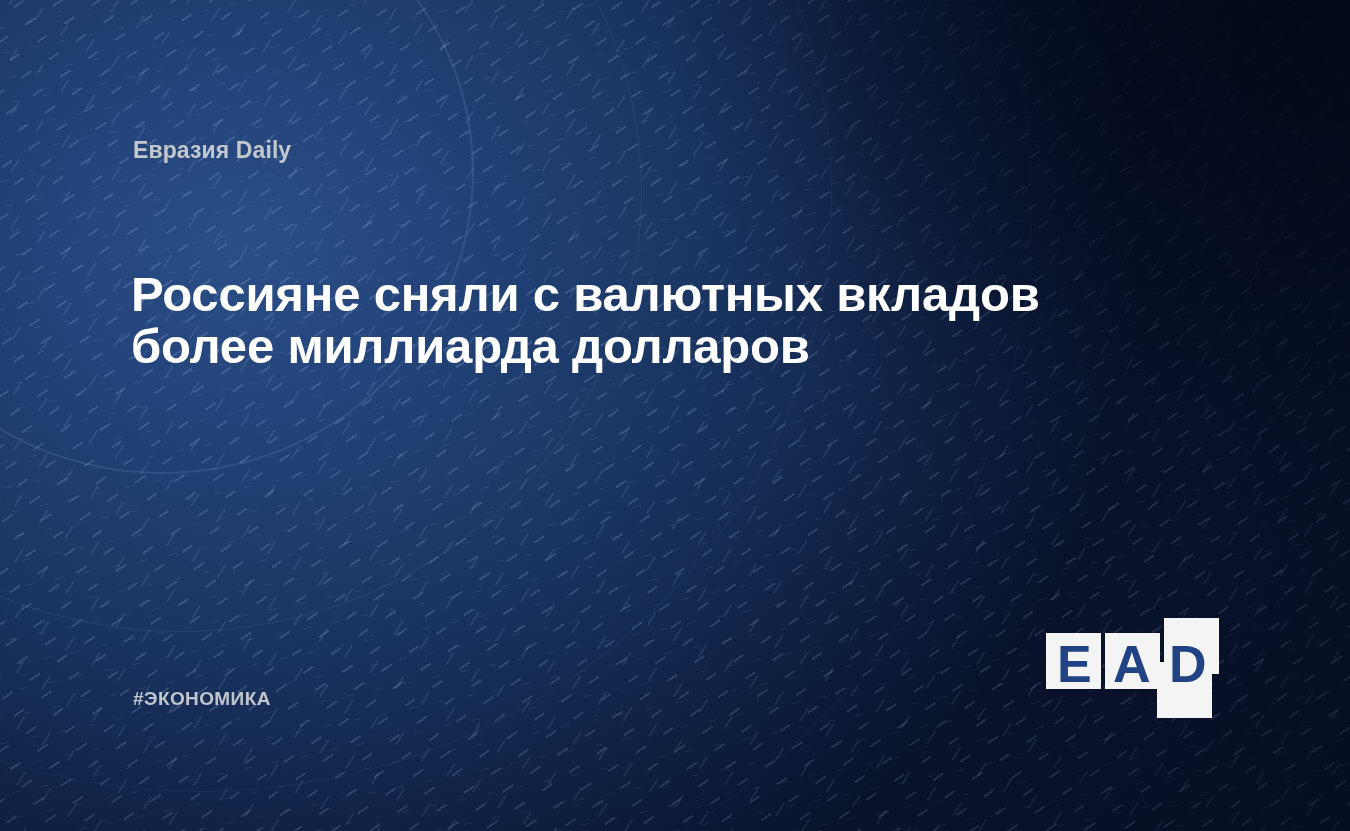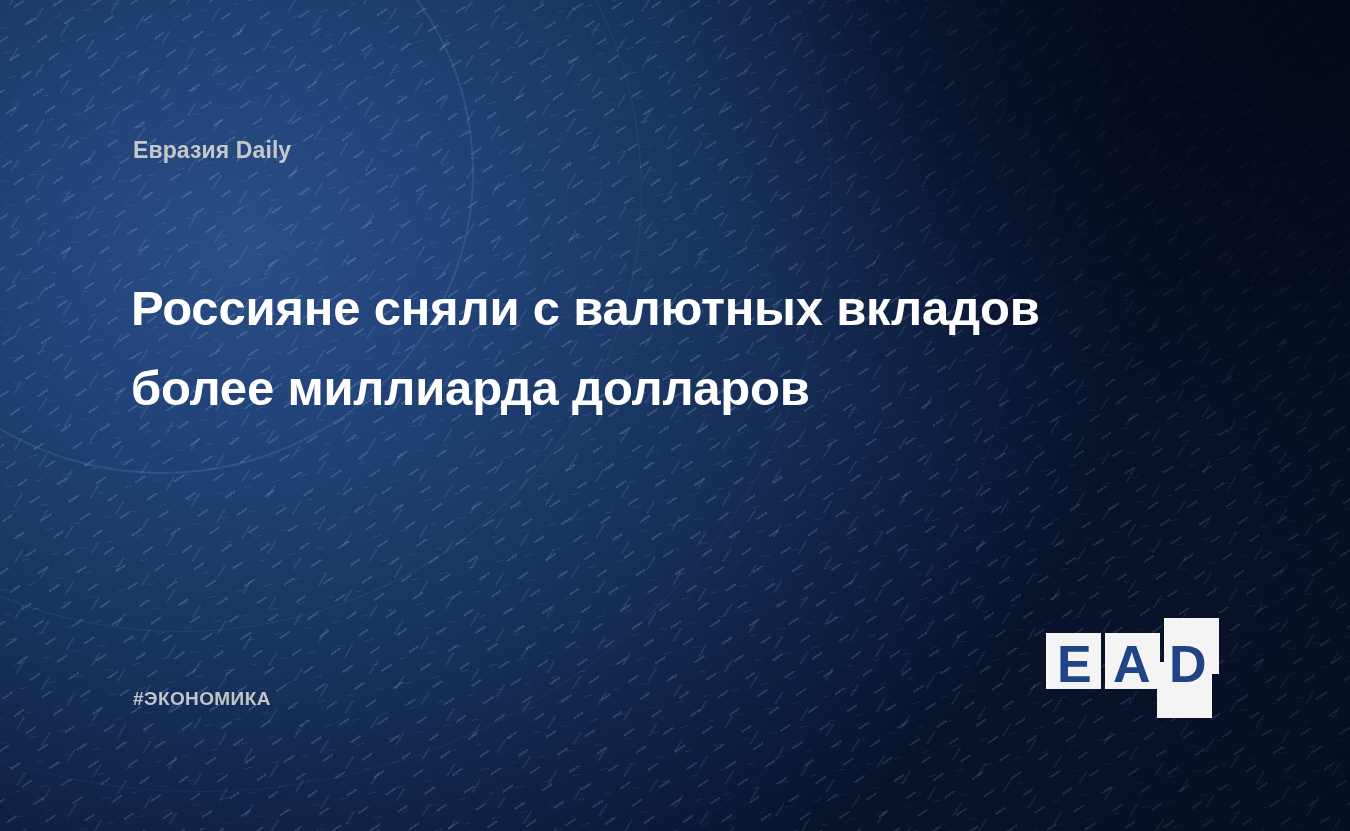--- a/index.html
+++ b/index.html
@@ -167,21 +167,21 @@
     white-space: nowrap;
   }
 
   .headline {
     position: absolute;
     left: 131px;
     top: 268px;
     width: 960px;
     font-size: 49px;
     font-weight: bold;
-    line-height: 80px;
+    line-height: 52px;
     color: #ffffff;
     letter-spacing: -0.2px;
   }
 
   .tag {
     position: absolute;
     left: 133px;
     top: 688px;
     font-size: 19px;
     font-weight: bold;

